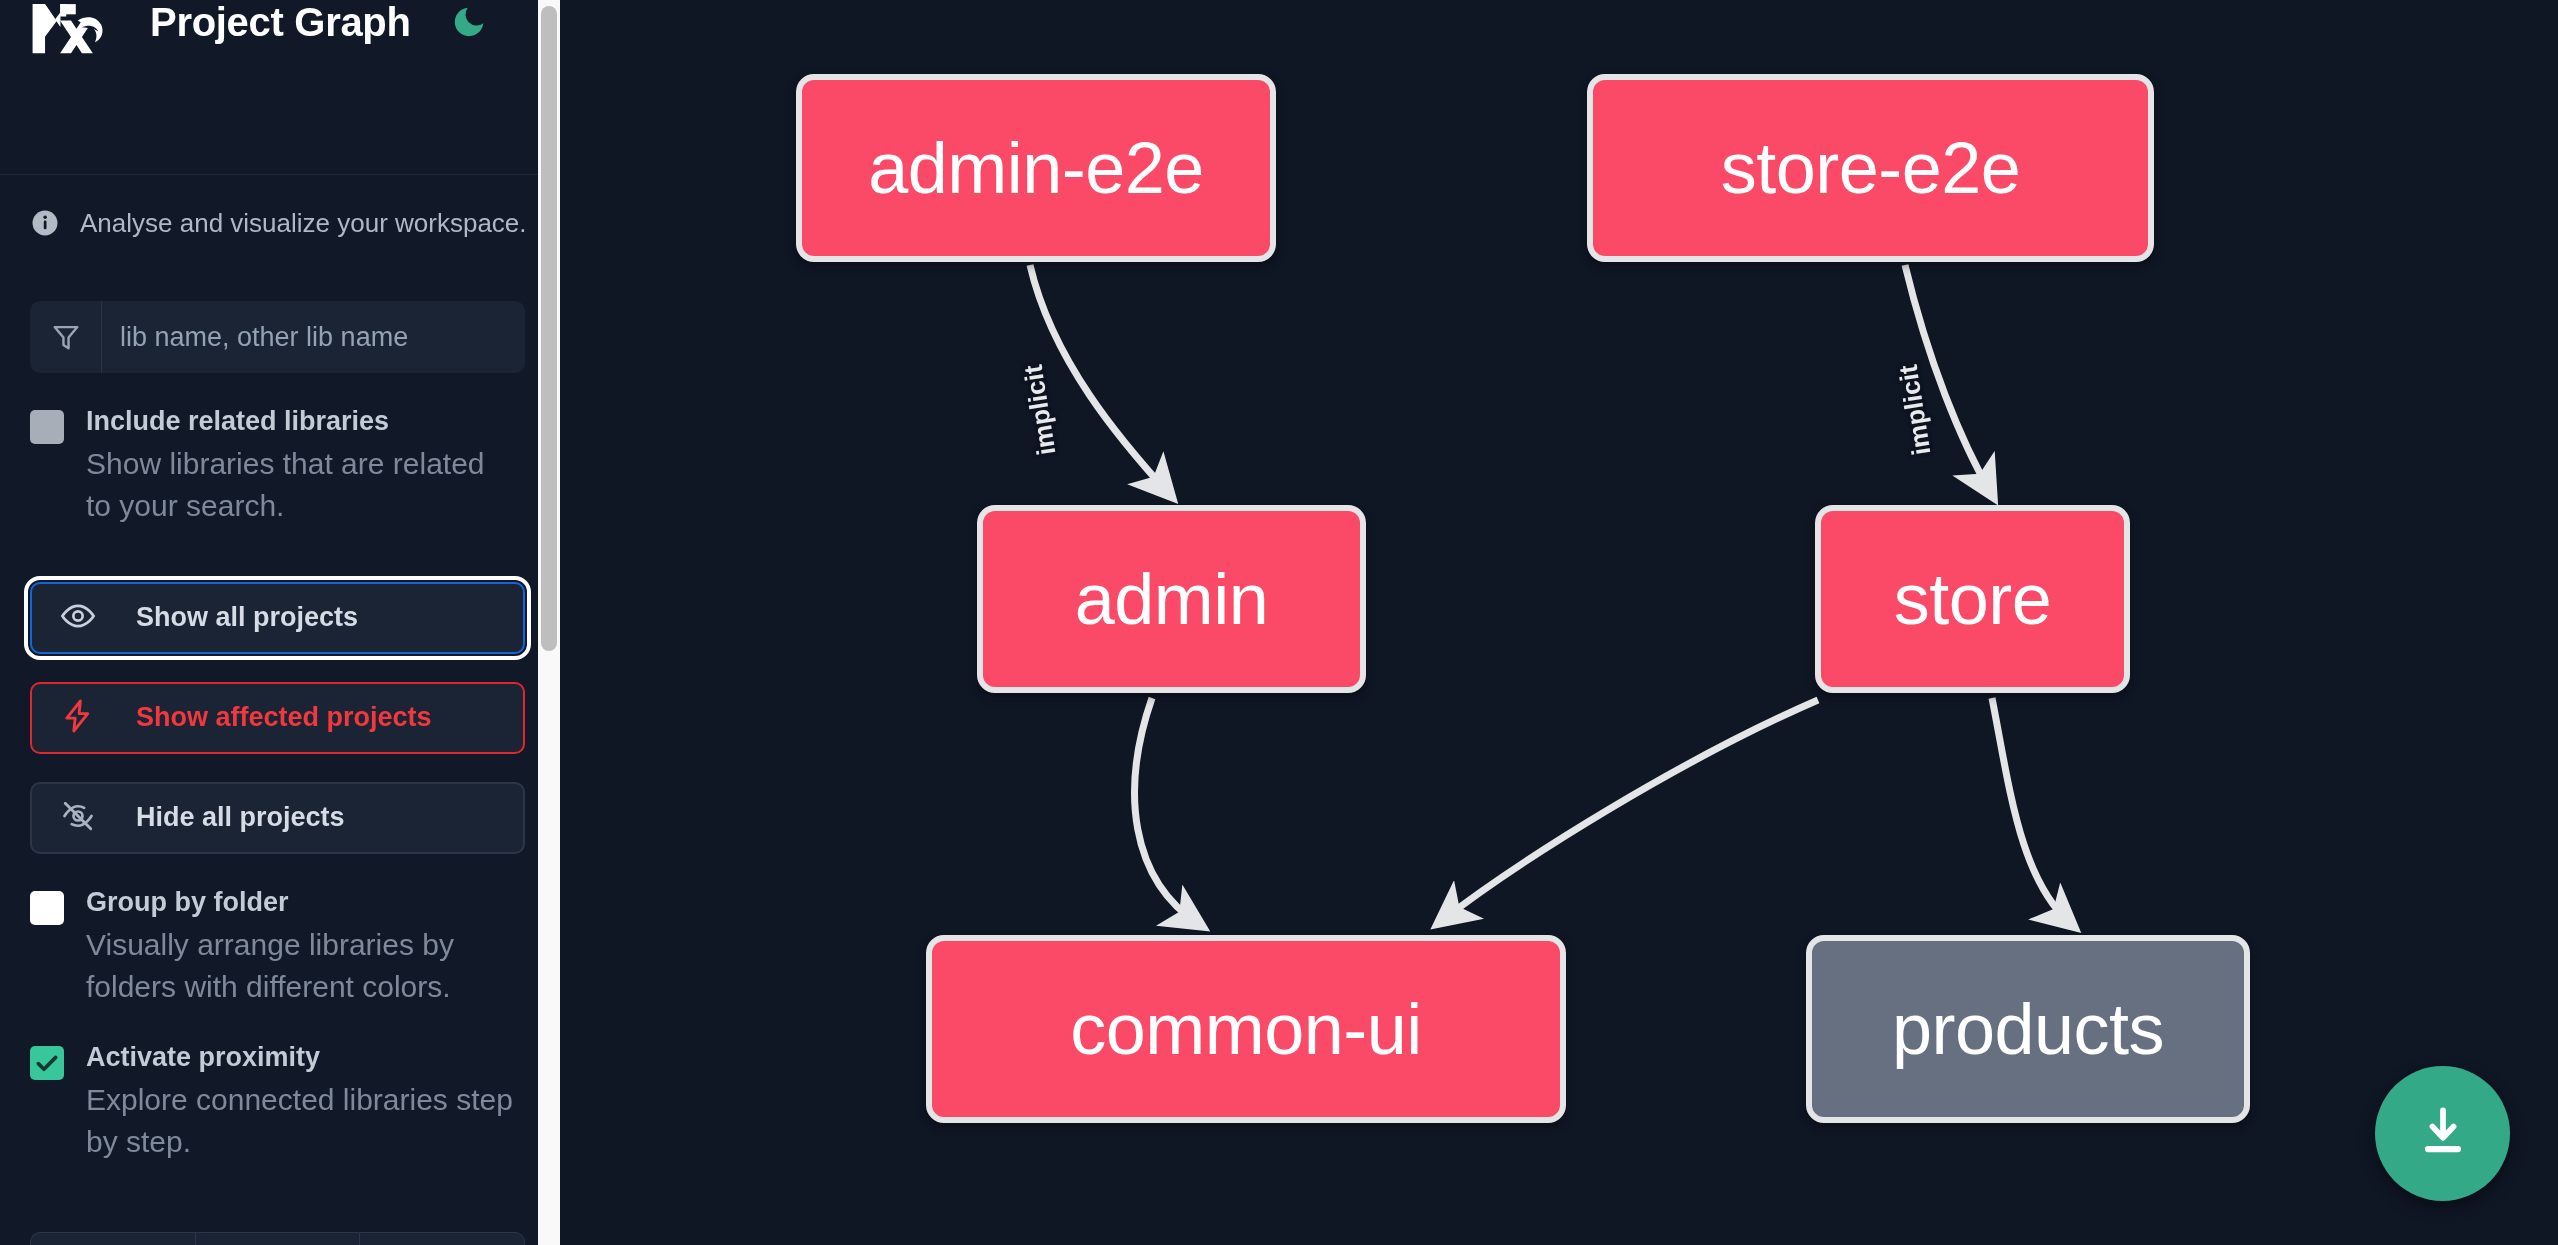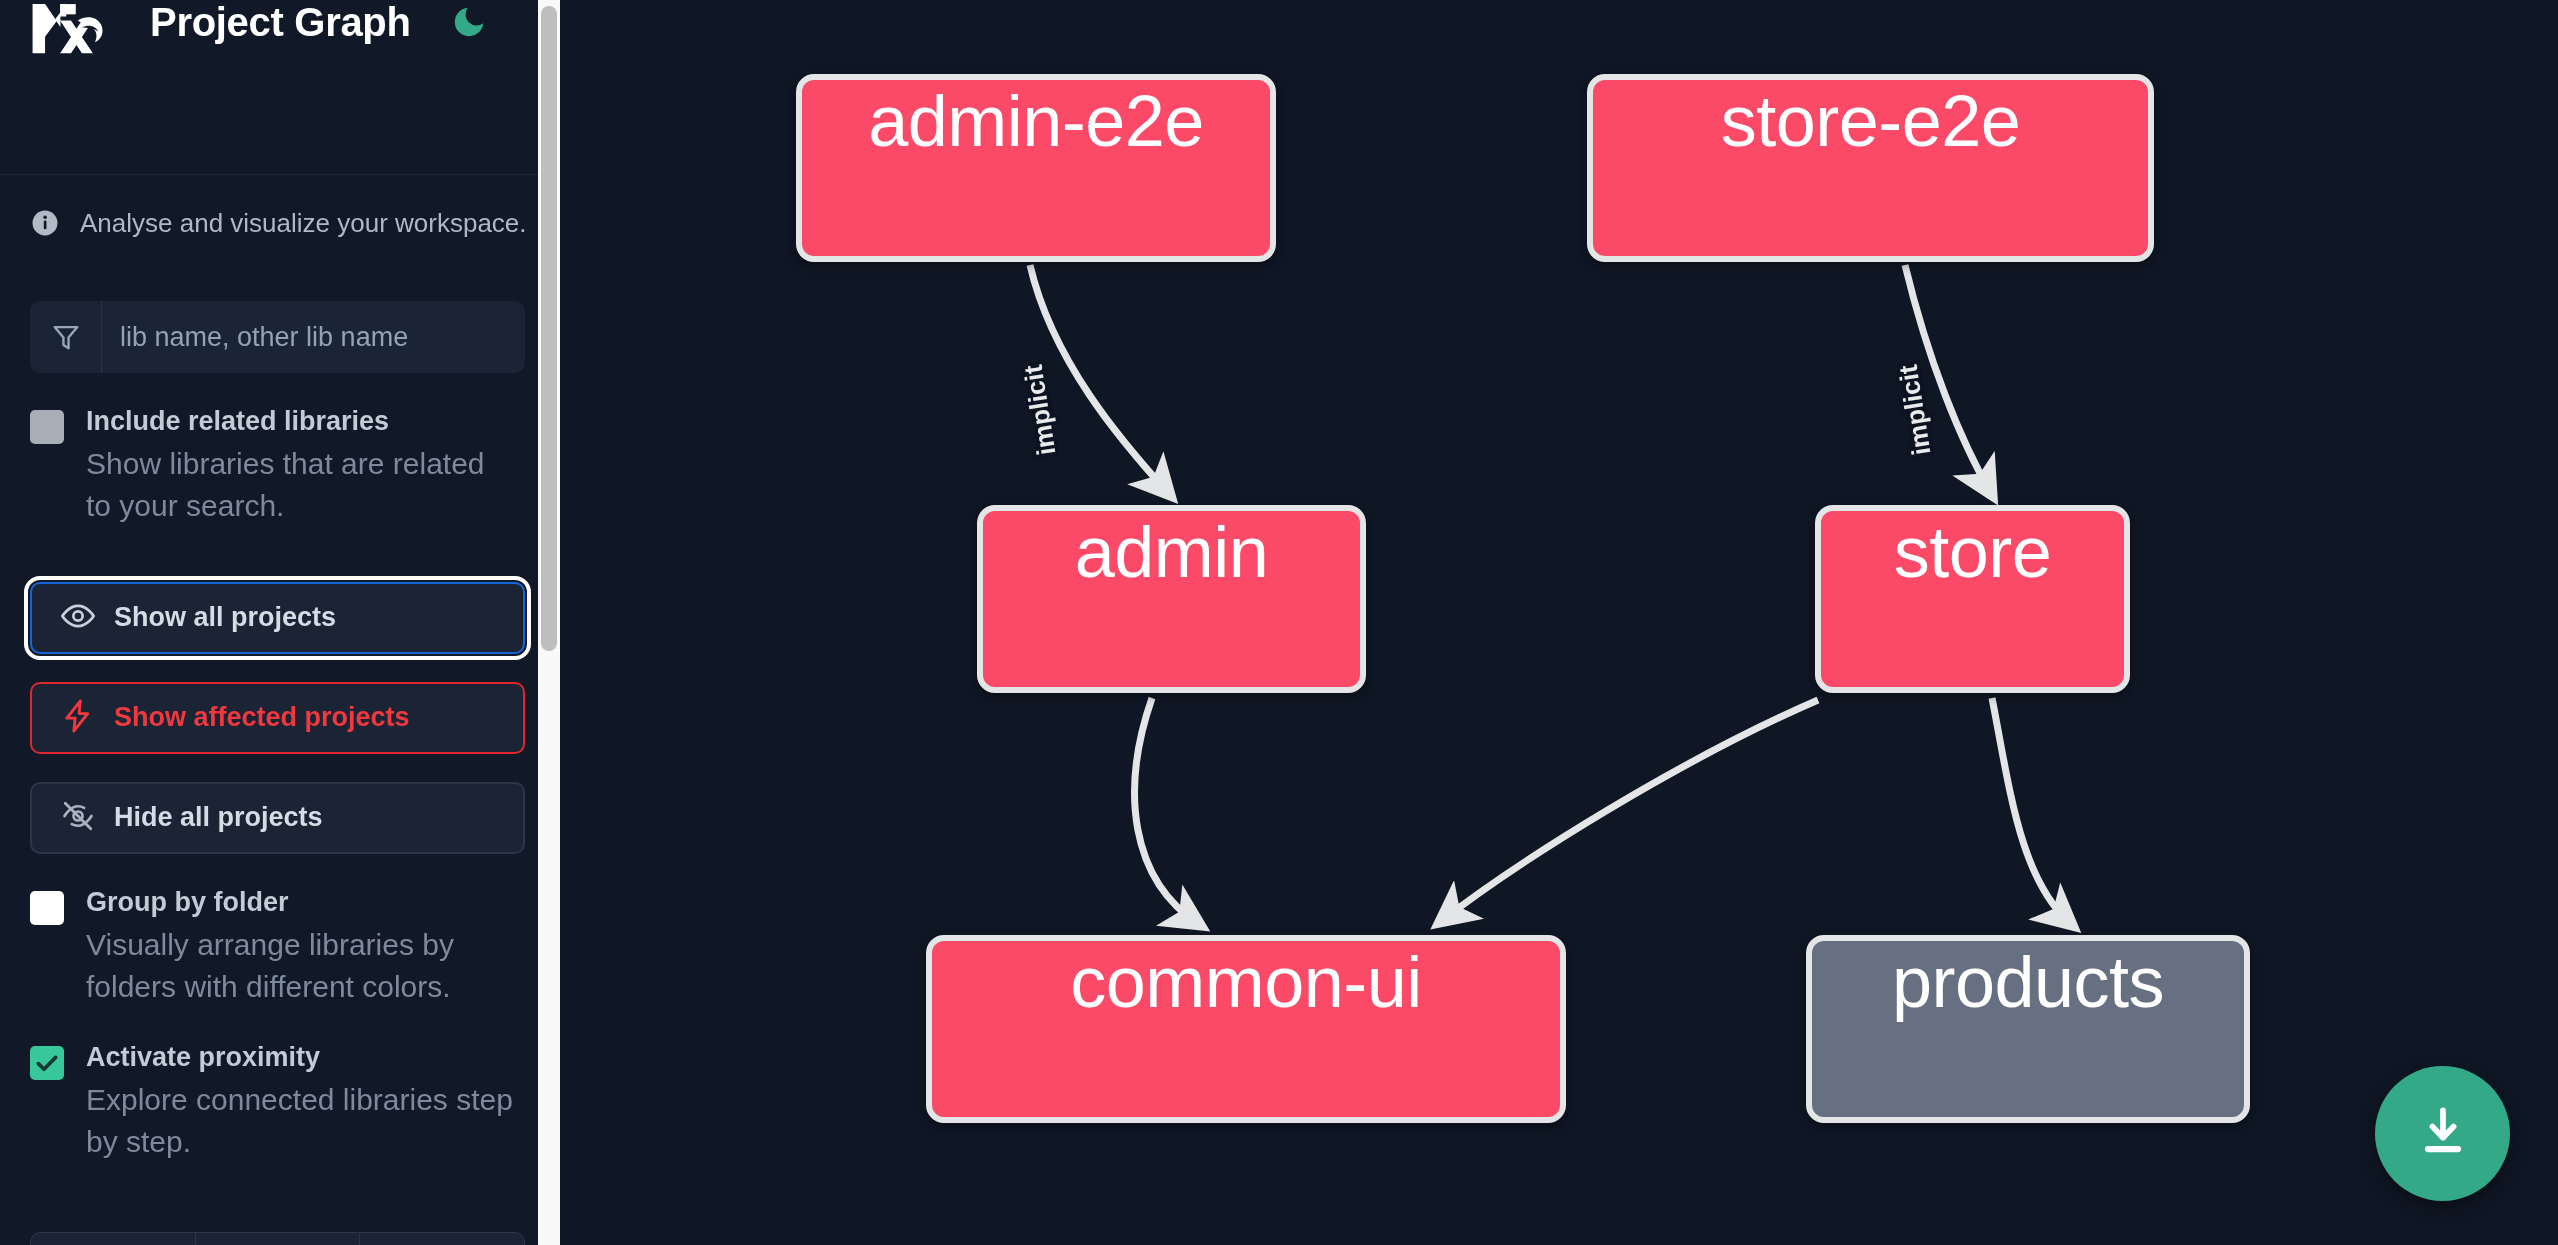--- a/index.html
+++ b/index.html
@@ -92,21 +92,21 @@
   .check-desc  { font-size: 30px; color: #7E8A9B; line-height: 1.42; margin-top: 4px; max-width: 430px; }
 
   
   #btn-stack { margin-top: 54px; }
   .act-btn {
     position: relative;
     width: 495px; height: 72px;
     border-radius: 10px;
     background: #1B2434;
     display: flex; align-items: center;
-    padding-left: 28px; gap: 18px;
+    padding-left: 28px; gap: 40px;
     cursor: pointer;
     margin-bottom: 28px;
   }
   .act-btn .lbl { font-size: 27px; font-weight: 700; white-space: nowrap; }
   #btn-show-all { border: 2px solid #1565D8; outline: 4px solid #FFFFFF; outline-offset: 2px; }
   #btn-show-all .lbl { color: #D6DCE5; }
   #btn-show-affected { border: 2px solid #E0262E; }
   #btn-show-affected .lbl { color: #F2383F; }
   #btn-hide-all { border: 2px solid #2C3purple; border: 2px solid #2C3648; }
   #btn-hide-all .lbl { color: #D6DCE5; }
@@ -145,21 +145,21 @@
     flex: 1 1 auto; height: 1245px;
     background: #0F1624;
     overflow: hidden;
   }
   #graph-svg { position: absolute; left: 0; top: 0; width: 1998px; height: 1245px; }
 
   .node {
     position: absolute;
     border-radius: 18px;
     border: 6px solid #E4E5E7;
-    display: flex; align-items: flex-start; justify-content: center;
+    display: flex; align-items: center; justify-content: center;
     cursor: pointer;
     box-shadow: 0 4px 10px rgba(0,0,0,0.35);
   }
   .node .node-label {
     font-size: 72px; color: #FFFFFF; font-weight: 400;
     letter-spacing: -0.5px; white-space: nowrap;
   }
 
   .edge-label {
     position: absolute;

